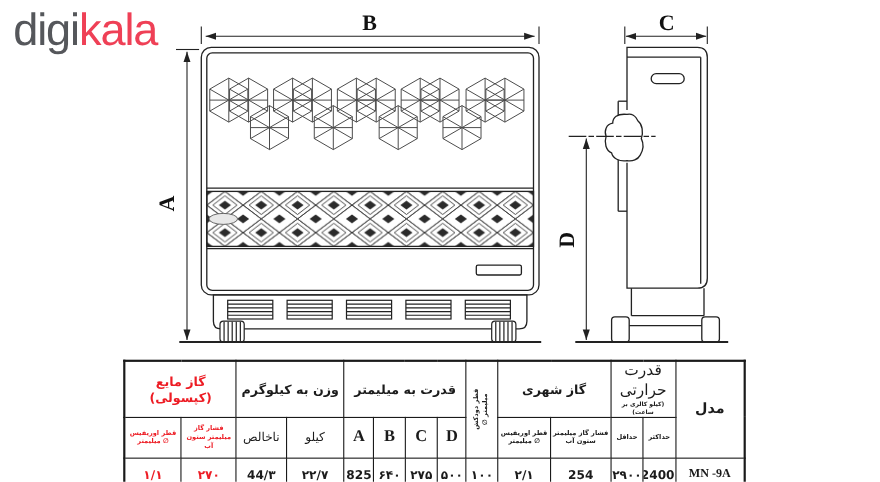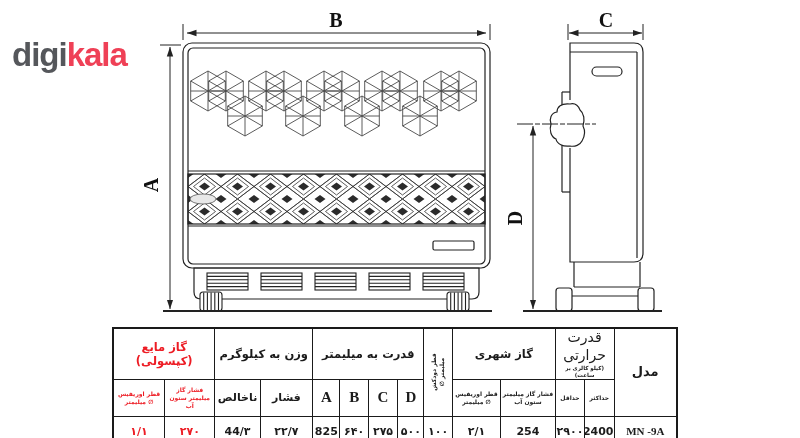--- a/index.html
+++ b/index.html
@@ -4,21 +4,21 @@
 <style>
   html,body{margin:0;padding:0;}
   body{
     width:800px;height:438px;position:relative;background:#ffffff;
     font-family:"DejaVu Sans",sans-serif;overflow:hidden;
   }
   
   .logo{
     position:absolute;left:12px;top:4px;
     font-family:"Liberation Sans",sans-serif;
-    font-weight:bold;font-size:33px;letter-spacing:-1px;margin-top:32px;
+    font-weight:normal;font-size:41px;letter-spacing:-1px;
   }
   .logo .digi{color:#55575b;}
   .logo .kala{color:#ef4056;}
   
   .diagram{position:absolute;left:0;top:0;width:800px;height:322px;}
   
   .spec{
     position:absolute;left:112px;top:327px;width:566px;
     border-collapse:collapse;table-layout:fixed;
     direction:rtl;color:#1b1b1b;
@@ -26,21 +26,21 @@
   .spec td{
     border:1px solid #1a1a1a;text-align:center;vertical-align:middle;
     padding:0;overflow:hidden;line-height:1.25;
   }
   .spec{border:2px solid #1a1a1a;}
   .spec tr.r1 td{height:24px;font-weight:bold;font-size:11.5px;}
   .spec tr.r2 td{height:36px;}
   .spec tr.r3 td{height:31px;font-weight:bold;font-size:11px;}
   .spec .red{color:#ed1c24;}
   .spec .tiny{font-size:6px;font-weight:bold;line-height:1.35;padding:0 1px;}
-  .spec .sub{font-weight:bold;font-size:11px;}
+  .spec .sub{font-weight:normal;font-size:11px;}
   .spec .letter{font-family:"Liberation Serif",serif;font-weight:bold;font-size:15px;}
   .spec .model-val{font-family:"Liberation Serif",serif;font-weight:bold;font-size:12.5px;}
   .spec .ltr{direction:ltr;}
   .spec .thermal-main{font-size:14px;font-weight:normal;display:block;}
   .spec .thermal-sub{font-size:5.5px;font-weight:bold;display:block;margin-top:1px;}
   .rot-cell{position:relative;}
   .rot{
     position:absolute;left:50%;top:50%;width:54px;
     transform:translate(-50%,-50%) rotate(-90deg);
     font-size:6px;font-weight:bold;line-height:1.35;text-align:center;
@@ -225,21 +225,21 @@
   </tr>
   <tr class="r2">
     <td class="tiny">حداکثر</td>
     <td class="tiny">حداقل</td>
     <td class="tiny">فشار گاز میلیمتر ستون آب</td>
     <td class="tiny">قطر اوریفیس ∅ میلیمتر</td>
     <td class="letter">D</td>
     <td class="letter">C</td>
     <td class="letter">B</td>
     <td class="letter">A</td>
-    <td class="sub">فشار</td>
+    <td class="sub">کیلو</td>
     <td class="sub">ناخالص</td>
     <td class="tiny red">فشار گاز میلیمتر ستون آب</td>
     <td class="tiny red">قطر اوریفیس ∅ میلیمتر</td>
   </tr>
   <tr class="r3">
     <td class="model-val ltr">MN -9A</td>
     <td>2400</td>
     <td>۲۹۰۰</td>
     <td>254</td>
     <td>۲/۱</td>

